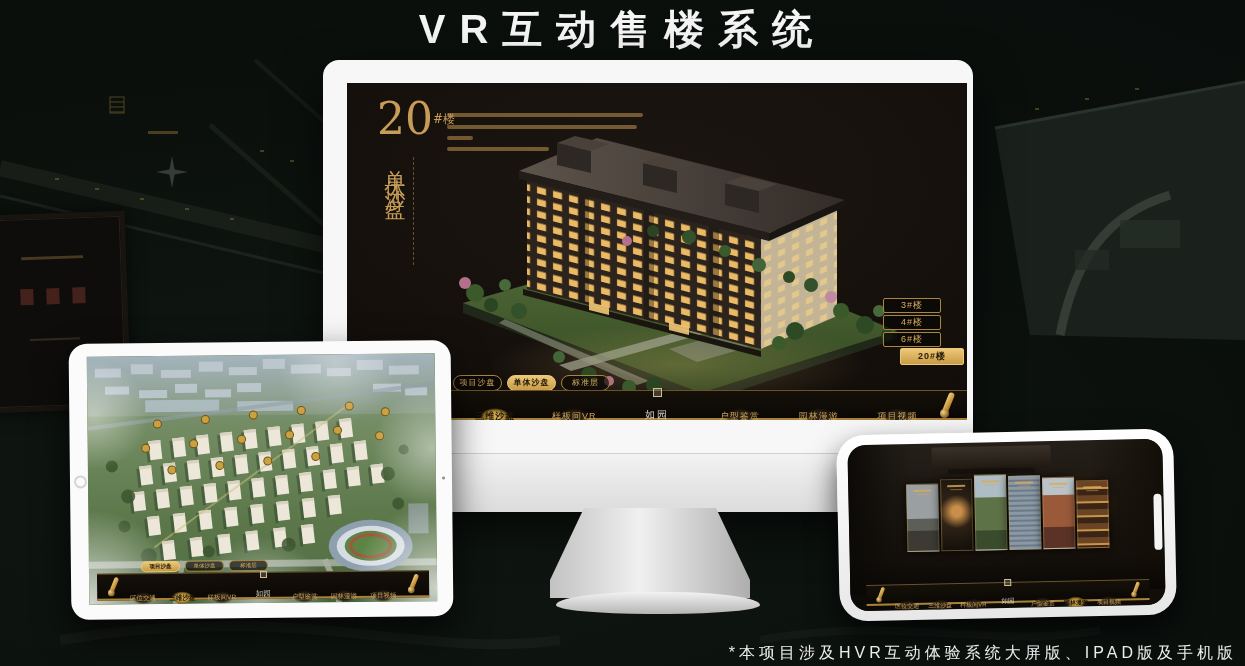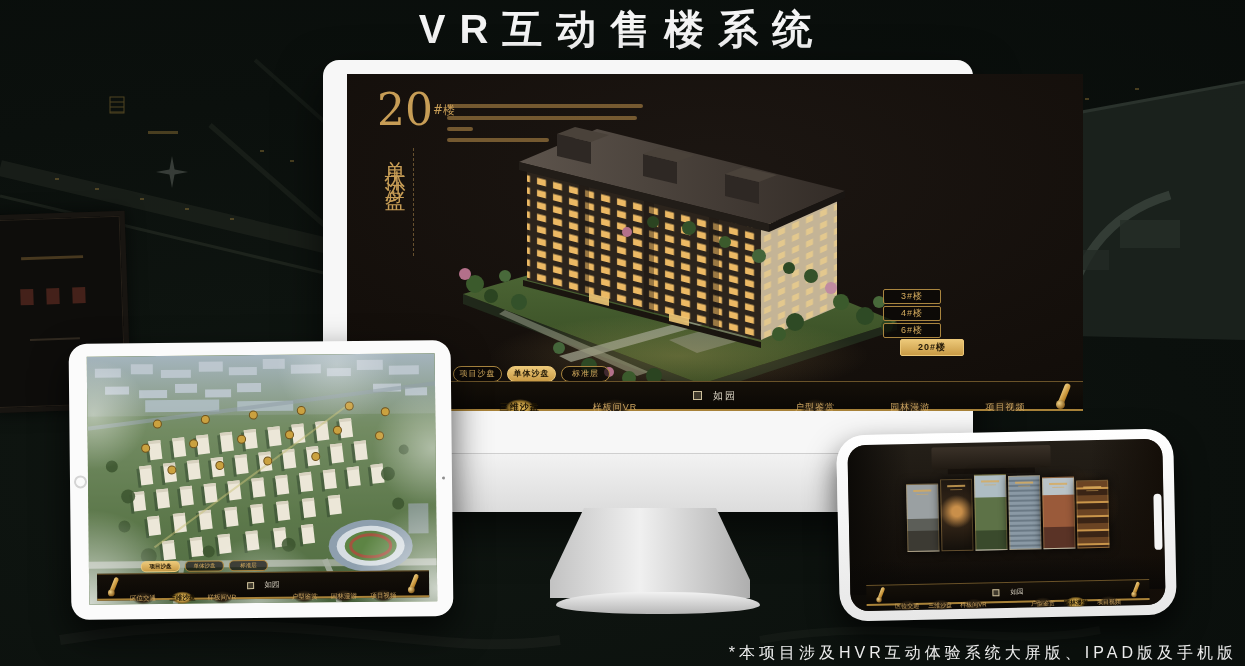--- a/index.html
+++ b/index.html
@@ -27,21 +27,21 @@
   .pill.active{background:linear-gradient(#ecc878,#c99b46);color:#241a08;border-color:#ecc878;font-weight:bold;}
   .navbar{position:absolute;left:0;right:0;bottom:0;display:flex;align-items:center;
     background:linear-gradient(#151009,#0b0805);border-top:1px solid rgba(185,145,70,.55);
     border-bottom:2px solid rgba(185,143,63,.9);}
   .nav-item{flex:1;text-align:center;color:#c9a15f;position:relative;cursor:pointer;margin-top:24px;}
   .nav-item .emb{position:absolute;left:50%;top:50%;transform:translate(-50%,-50%);
     width:30px;height:18px;border-radius:50%;background:radial-gradient(closest-side,#2a2012 55%,rgba(42,32,18,0));}
   .nav-item .lbl{position:relative;}
   .nav-item.active .emb{background:radial-gradient(closest-side,#d2a94e 45%,#8a6a26 75%,rgba(138,106,38,0));}
   .nav-item.active{color:#1d1505;font-weight:bold;}
-  .nav-logo{flex:1.1;display:flex;flex-direction:row;align-items:center;justify-content:center;
+  .nav-logo{flex:1.1;display:flex;flex-direction:column;align-items:center;justify-content:center;
     color:#d9d2c2;font-family:"DejaVu Serif",serif;gap:11px;}
   .logo-mark{width:7px;height:7px;border:1px solid #cdbf9a;background:rgba(205,191,154,.25);}
   .scrollq{position:relative;flex:0 0 20px;width:20px;height:26px;}
   .scrollq::before{content:"";position:absolute;left:8px;top:0;width:6px;height:24px;border-radius:3px;
     background:linear-gradient(100deg,#f2d388,#c08a2e 70%,#7a5316);transform:rotate(22deg);}
   .scrollq::after{content:"";position:absolute;left:3px;bottom:0;width:9px;height:9px;border-radius:50%;
     background:radial-gradient(circle at 35% 35%,#f2d388,#8a5f1f 72%);}
   .nav-lg{height:27px;padding:0 10px;}
   .nav-lg .nav-item{font-size:9px;letter-spacing:1px;}
   .nav-lg .nav-logo{font-size:10px;letter-spacing:2px;}
@@ -55,21 +55,21 @@
   .nav-xs .nav-item .emb{width:20px;height:12px;}
   .nav-xs .nav-logo{font-size:6.5px;}
   .nav-xs .scrollq{transform:scale(.6);}
   .nav-xs .logo-mark,.nav-sm .logo-mark{width:5px;height:5px;}
 
   
   .monitor{position:absolute;left:323px;top:60px;width:650px;height:452px;background:#f7f7f7;
     border-radius:16px;box-shadow:0 18px 45px rgba(0,0,0,.65);}
   .monitor .chin{position:absolute;left:0;right:0;top:393px;bottom:0;
     background:linear-gradient(#f2f2f2,#dcdcdc);border-radius:0 0 12px 12px;border-top:1px solid #cfcfcf;}
-  .m-screen{position:absolute;left:24px;top:14px;width:736px;height:337px;overflow:hidden;
+  .m-screen{position:absolute;left:24px;top:23px;width:620px;height:337px;overflow:hidden;
     background:radial-gradient(120% 120% at 50% 30%, #1c1612 0%, #130e0a 60%, #0c0907 100%);}
   .stand-neck{position:absolute;left:550px;top:508px;width:200px;height:90px;
     background:linear-gradient(90deg,#c2c2c2,#f0f0f0 45%,#aeaeae);
     clip-path:polygon(17% 0,83% 0,100% 80%,100% 100%,0 100%,0 80%);}
   .stand-base{position:absolute;left:556px;top:592px;width:204px;height:22px;
     border-radius:50%/65% 65% 45% 45%;background:linear-gradient(#f2f2f2,#b5b5b5);}
   .block-no{position:absolute;left:30px;top:14px;color:#c79d56;font-family:"DejaVu Serif",serif;font-size:44px;line-height:1;}
   .block-no-sfx{position:absolute;left:86px;top:28px;color:#c79d56;font-family:"DejaVu Serif",serif;font-size:12px;}
   .block-sub{position:absolute;left:34px;top:70px;writing-mode:vertical-rl;color:#c79d56;
     font-family:"DejaVu Serif",serif;font-size:21px;letter-spacing:10px;}

